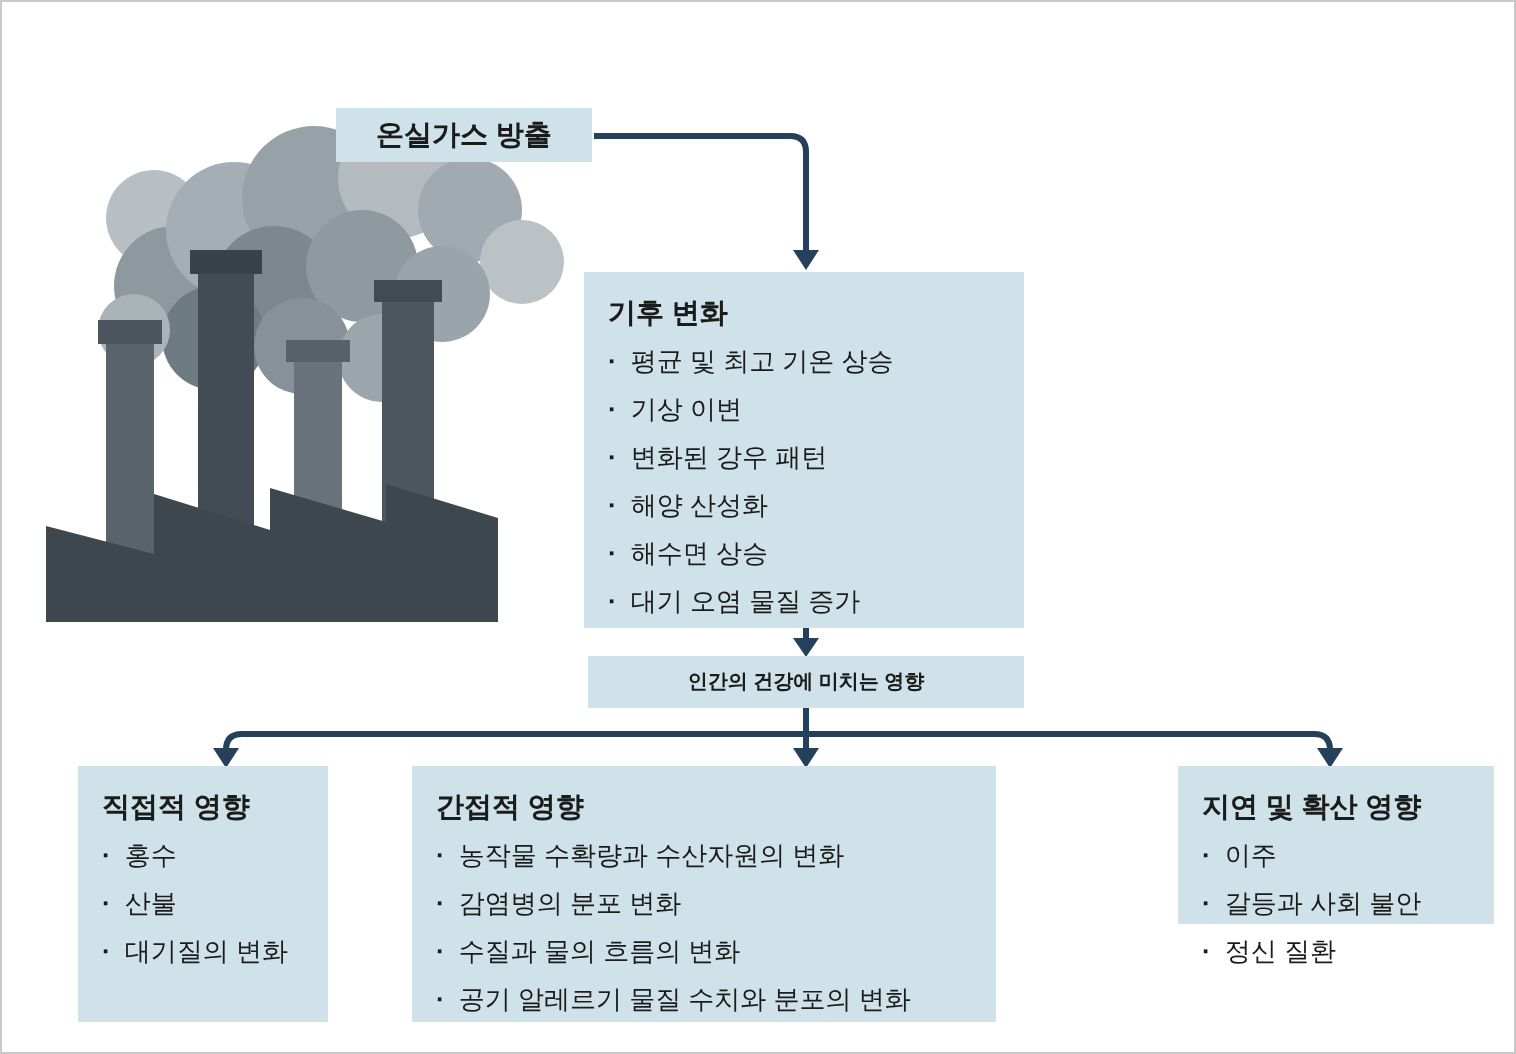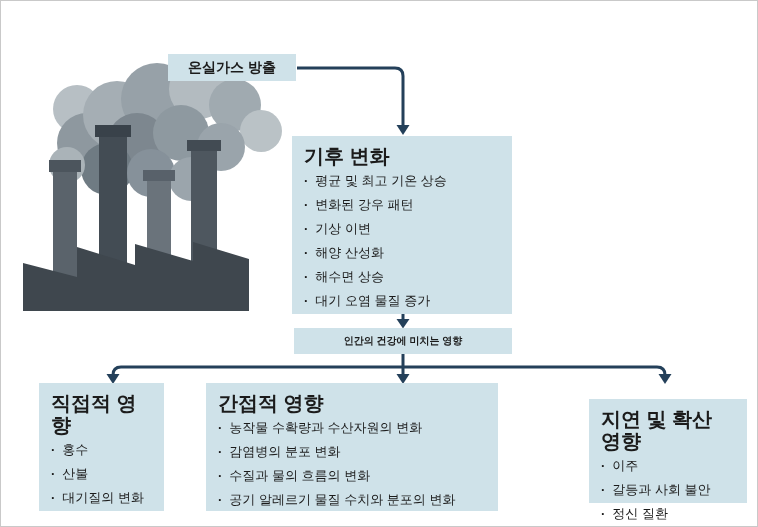--- a/index.html
+++ b/index.html
@@ -18,33 +18,33 @@
   .factory{position:absolute;left:14px;top:46px;width:276px;height:272px;z-index:1;}
   .label-source{
     position:absolute;left:167px;top:53px;width:128px;height:27px;z-index:3;
     background:var(--box-bg);display:flex;align-items:center;justify-content:center;
     font-weight:bold;font-size:14px;
   }
   .box{
     position:absolute;background:var(--box-bg);z-index:3;box-sizing:border-box;
     padding:9px 12px 8px 12px;
   }
-  .box-title{font-weight:bold;font-size:20px;line-height:22px;}
+  .box-title{font-weight:bold;font-size:14px;line-height:22px;}
   ul.items{list-style:none;margin:2px 0 0 0;padding:0;}
   li.item{font-size:13px;line-height:24px;white-space:nowrap;}
   li.item::before{content:"·";margin-right:7px;font-weight:bold;}
   .box-climate{left:291px;top:135px;width:220px;height:178px;}
   .banner{
     position:absolute;left:293px;top:327px;width:218px;height:26px;z-index:3;
     background:var(--box-bg);display:flex;align-items:center;justify-content:center;
     font-weight:bold;font-size:10px;
   }
   .box-direct{left:38px;top:382px;width:125px;height:128px;}
   .box-indirect{left:205px;top:382px;width:292px;height:128px;}
-  .box-delayed{left:588px;top:398px;width:158px;height:104px;}
+  .box-delayed{left:588px;top:382px;width:158px;height:79px;}
 </style>
 </head>
 <body>
 
 <div class="canvas">
 
   <div class="factory">
     <svg width="276" height="272" viewBox="0 0 276 272" xmlns="http://www.w3.org/2000/svg">
       <g>
         <circle cx="62" cy="62" r="24" fill="#b7bfc4"></circle>
@@ -87,22 +87,22 @@
     <polygon class="head" points="657.5,373 670.5,373 664,383"></polygon>
   </svg>
 
   <div class="label-source">온실가스 방출</div>
 
   <div class="box box-climate">
     <div class="box-title">기후 변화</div>
     <ul class="items">
 
     <li class="item">평균 및 최고 기온 상승</li>
+        <li class="item">기상 이변</li>
         <li class="item">변화된 강우 패턴</li>
-        <li class="item">기상 이변</li>
         <li class="item">해양 산성화</li>
         <li class="item">해수면 상승</li>
         <li class="item">대기 오염 물질 증가</li>
       </ul>
   </div>
 
   <div class="banner">인간의 건강에 미치는 영향</div>
 
   <div class="box box-direct">
     <div class="box-title">직접적 영향</div>

